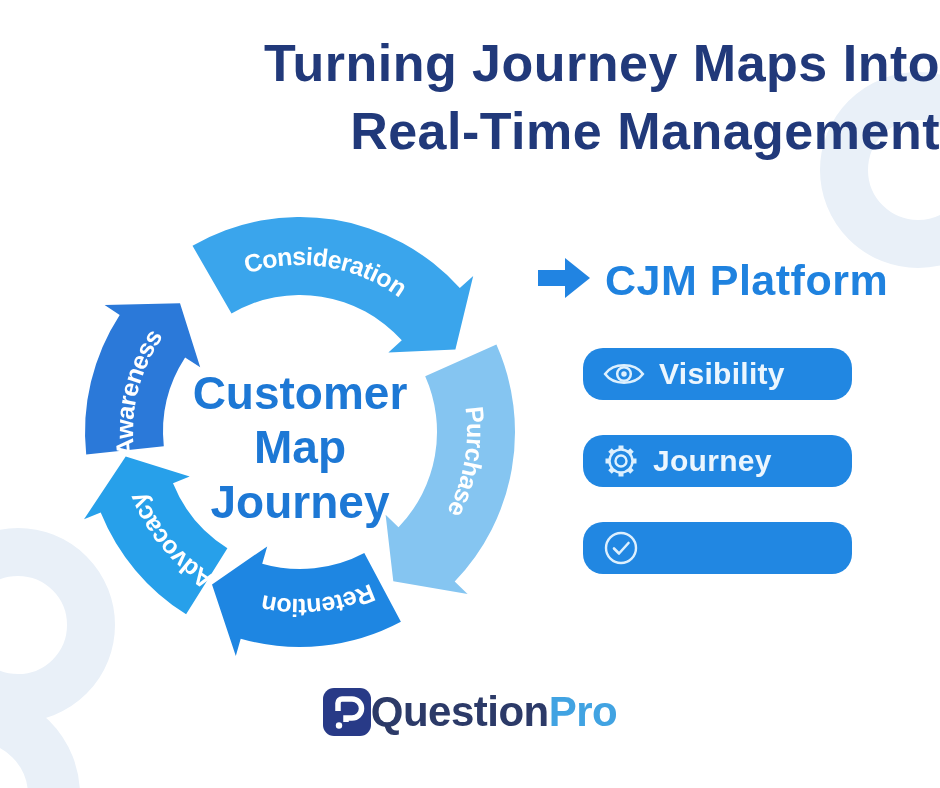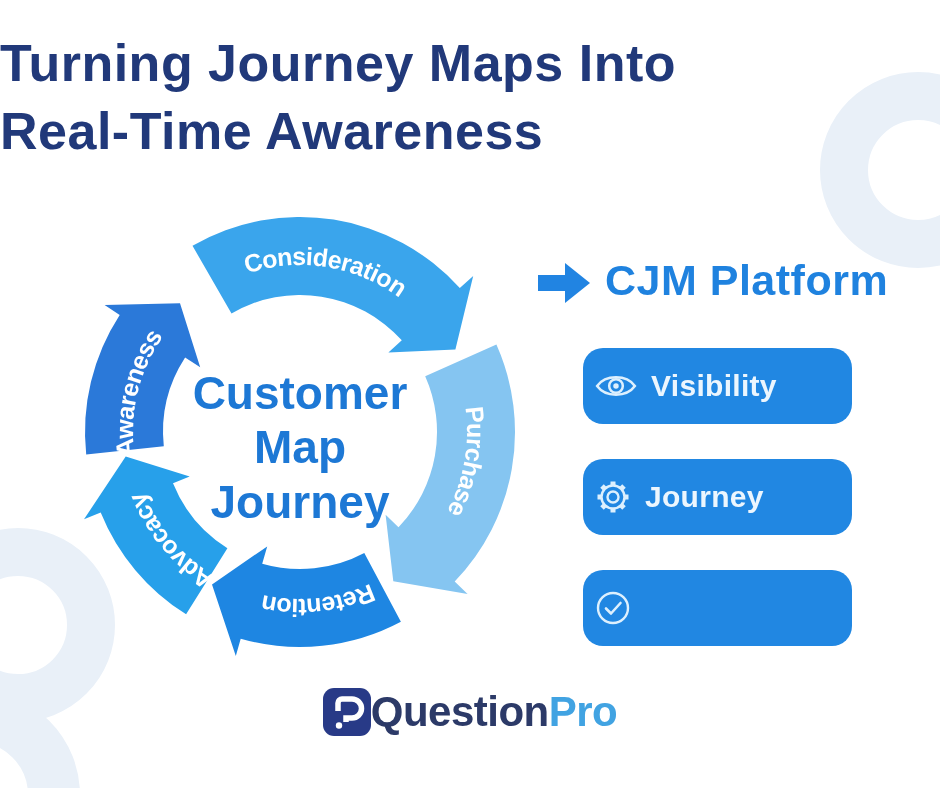--- a/index.html
+++ b/index.html
@@ -9,47 +9,47 @@
   }
 
   
   .ring { position:absolute; border-radius:50%; border:48px solid #e9f0f8; }
   .ring-tr { width:100px; height:100px; left:820px; top:72px; }
   .ring-bl { width:98px;  height:98px;  left:-79px; top:528px; }
   .ring-bl2{ width:106px; height:106px; left:-130px; top:690px; border-width:52px; }
 
   
   .title {
-    position:absolute; left:0; right:0; top:30px; text-align:left;
+    position:absolute; left:0; right:0; top:30px; text-align:right;
     font-size:52px; font-weight:bold; color:#21397a; line-height:1.3;
     letter-spacing:0.5px;
   }
 
   
   .cycle-svg { position:absolute; left:65px; top:206px; }
   .arc-label { font-size:25px; font-weight:bold; fill:#ffffff; }
   .center-label {
     position:absolute; left:180px; top:366px; width:240px; text-align:center;
     font-size:46px; font-weight:bold; color:#1d78d5; line-height:1.18;
   }
 
   
   .cjm-row {
     position:absolute; left:538px; top:256px;
-    display:flex; align-items:flex-end; gap:15px;
+    display:flex; align-items:flex-start; gap:15px;
   }
   .cjm-heading { font-size:43px; font-weight:bold; color:#1f82df; letter-spacing:0.5px; }
 
   .platform-list {
     position:absolute; left:583px; top:348px; width:269px;
     display:flex; flex-direction:column; gap:35px;
   }
   .pill {
-    height:76px; border-radius:20px; background:#2187e2;
-    display:flex; align-items:center; padding-left:12px; gap:14px;
+    height:52px; border-radius:20px; background:#2187e2;
+    display:flex; align-items:center; padding-left:20px; gap:14px;
     box-sizing:border-box;
   }
   .pill-label { font-size:30px; font-weight:600; color:#ecf6fe; letter-spacing:0.3px; }
   .pill-icon { flex:0 0 auto; display:block; }
 
   
   .footer {
     position:absolute; left:0; right:0; top:688px;
     display:flex; justify-content:center; align-items:center; gap:0;
   }
@@ -65,21 +65,21 @@
 <body>
 
 <div class="canvas">
 
   <div class="ring ring-tr"></div>
   <div class="ring ring-bl"></div>
   <div class="ring ring-bl2"></div>
 
   <div class="title">
     <div>Turning Journey Maps Into</div>
-    <div>Real-Time Awareness</div>
+    <div>Real-Time Management</div>
   </div>
 
   <svg class="cycle-svg" width="470" height="452" viewBox="0 0 470 452" xmlns="http://www.w3.org/2000/svg" xmlns:xlink="http://www.w3.org/1999/xlink">
       <path d="M 127.5 39.8 A 215 215 0 0 1 394.8 82.1 L 408.2 70.1 L 390.4 143.4 L 323.4 146.4 L 336.8 134.3 A 137 137 0 0 0 166.5 107.4 Z" fill="#3aa5ec"></path>
       <path id="seg-arc-0" fill="none" d="M 147.0 73.6 A 176 176 0 0 1 365.8 108.2"></path>
       <text class="arc-label"><textPath href="#seg-arc-0" xlink:href="#seg-arc-0" startOffset="50%" text-anchor="middle" dominant-baseline="central">Consideration</textPath></text>
       <path d="M 431.4 138.6 A 215 215 0 0 1 389.7 375.4 L 402.6 387.9 L 328.3 375.3 L 320.6 308.7 L 333.5 321.2 A 137 137 0 0 0 360.2 170.3 Z" fill="#85c5f1"></path>
       <path id="seg-arc-1" fill="none" d="M 395.8 154.4 A 176 176 0 0 1 361.6 348.3"></path>
       <text class="arc-label"><textPath href="#seg-arc-1" xlink:href="#seg-arc-1" startOffset="50%" text-anchor="middle" dominant-baseline="central">Purchase</textPath></text>
       <path d="M 335.9 415.8 A 215 215 0 0 1 175.7 432.7 L 170.8 450.0 L 147.0 378.4 L 202.2 340.4 L 197.2 357.7 A 137 137 0 0 0 299.3 347.0 Z" fill="#1e86e2"></path>

